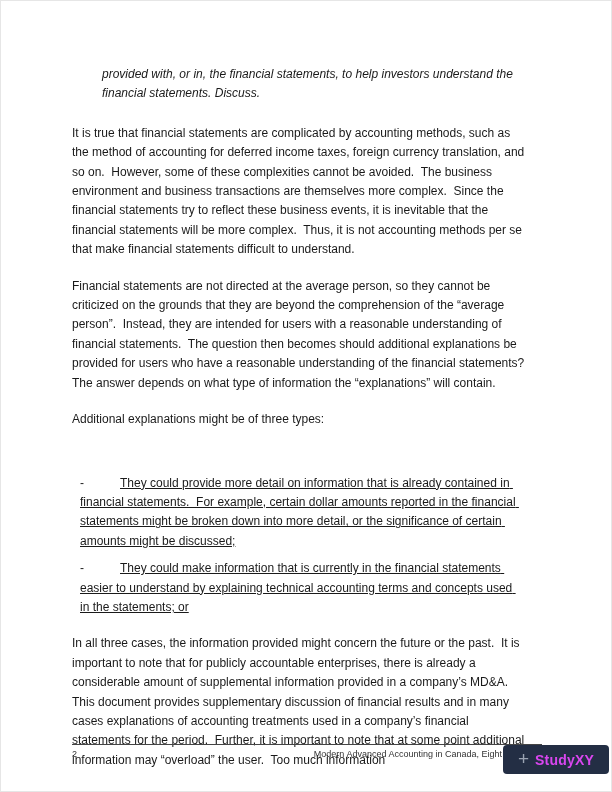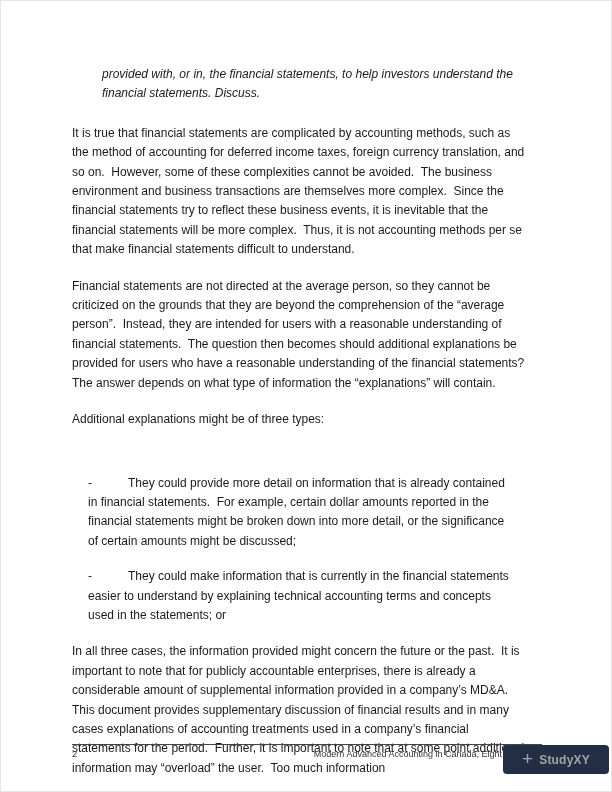--- a/index.html
+++ b/index.html
@@ -22,21 +22,21 @@
     font-size:12px;
     line-height:19.4px;
   }
   p{margin:0 0 17px 0;white-space:pre-wrap;}
   .intro{
     font-style:italic;
     padding-left:30px;
     margin-bottom:20px;
   }
   .bullets{margin:0 0 17px 0;}
-  .bullets p{margin:16px;}
+  .bullets p{margin:8px;text-decoration:underline;}
   .marker{display:inline-block;width:40px;}
   .extra-gap{margin-bottom:44px;}
   
   .footer{
     position:absolute;
     left:71px;right:69px;
     bottom:30px;
     border-top:1px solid #444444;
     padding-top:3px;
     font-size:9px;
@@ -63,22 +63,22 @@
     z-index:5;
   }
   .brand-plus{
     color:#9aa3b2;
     font-size:19px;
     font-weight:300;
     line-height:1;
     margin-top:-2px;
   }
   .brand-name{
-    color:#a3a3a3;
-    font-size:12px;
+    color:#d946ef;
+    font-size:14px;
     font-weight:bold;
     letter-spacing:0.2px;
   }
 </style>
 </head>
 <body>
 
 <div class="page">
   <div class="content">
 

